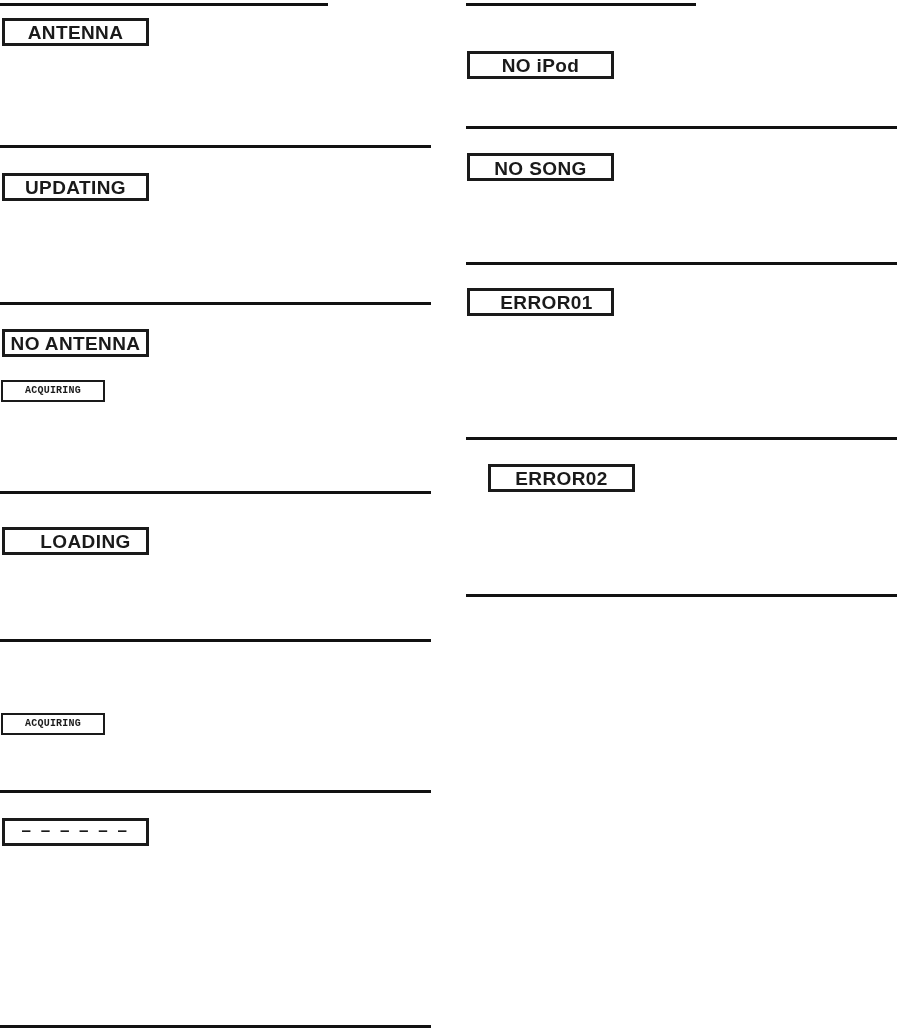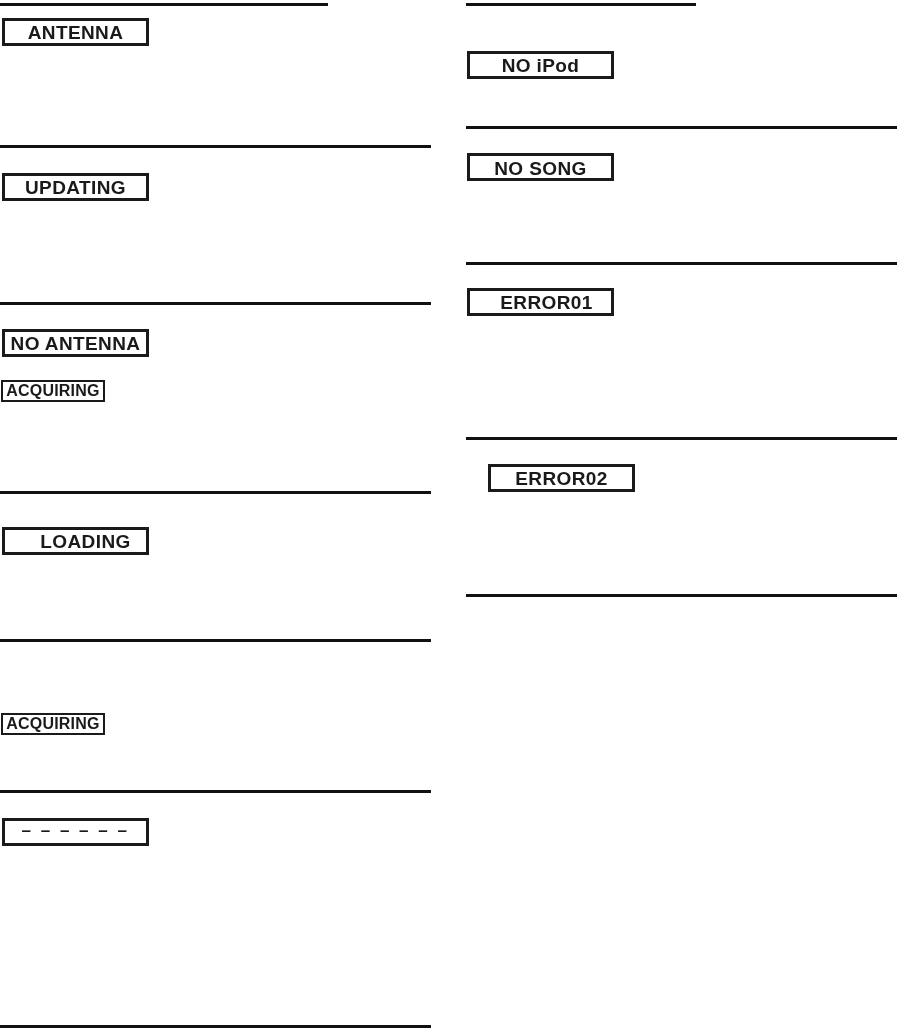--- a/index.html
+++ b/index.html
@@ -69,23 +69,24 @@
     font-weight: bold;
   }
 
   
   .msg-box.secondary {
     width: 104px;
     height: 22px;
     border-width: 2px;
   }
   .msg-box.secondary .msg-text {
-    font-size: 16px;
+    font-size: 10px;
     font-weight: bold;
     letter-spacing: 0.2px;
+    font-family: Liberation Mono, monospace;
   }
 
   
   .msg-box.dashes .msg-text {
     font-size: 17px;
     font-weight: bold;
     letter-spacing: 2.5px;
     transform: translateY(-2px);
   }
 </style>

